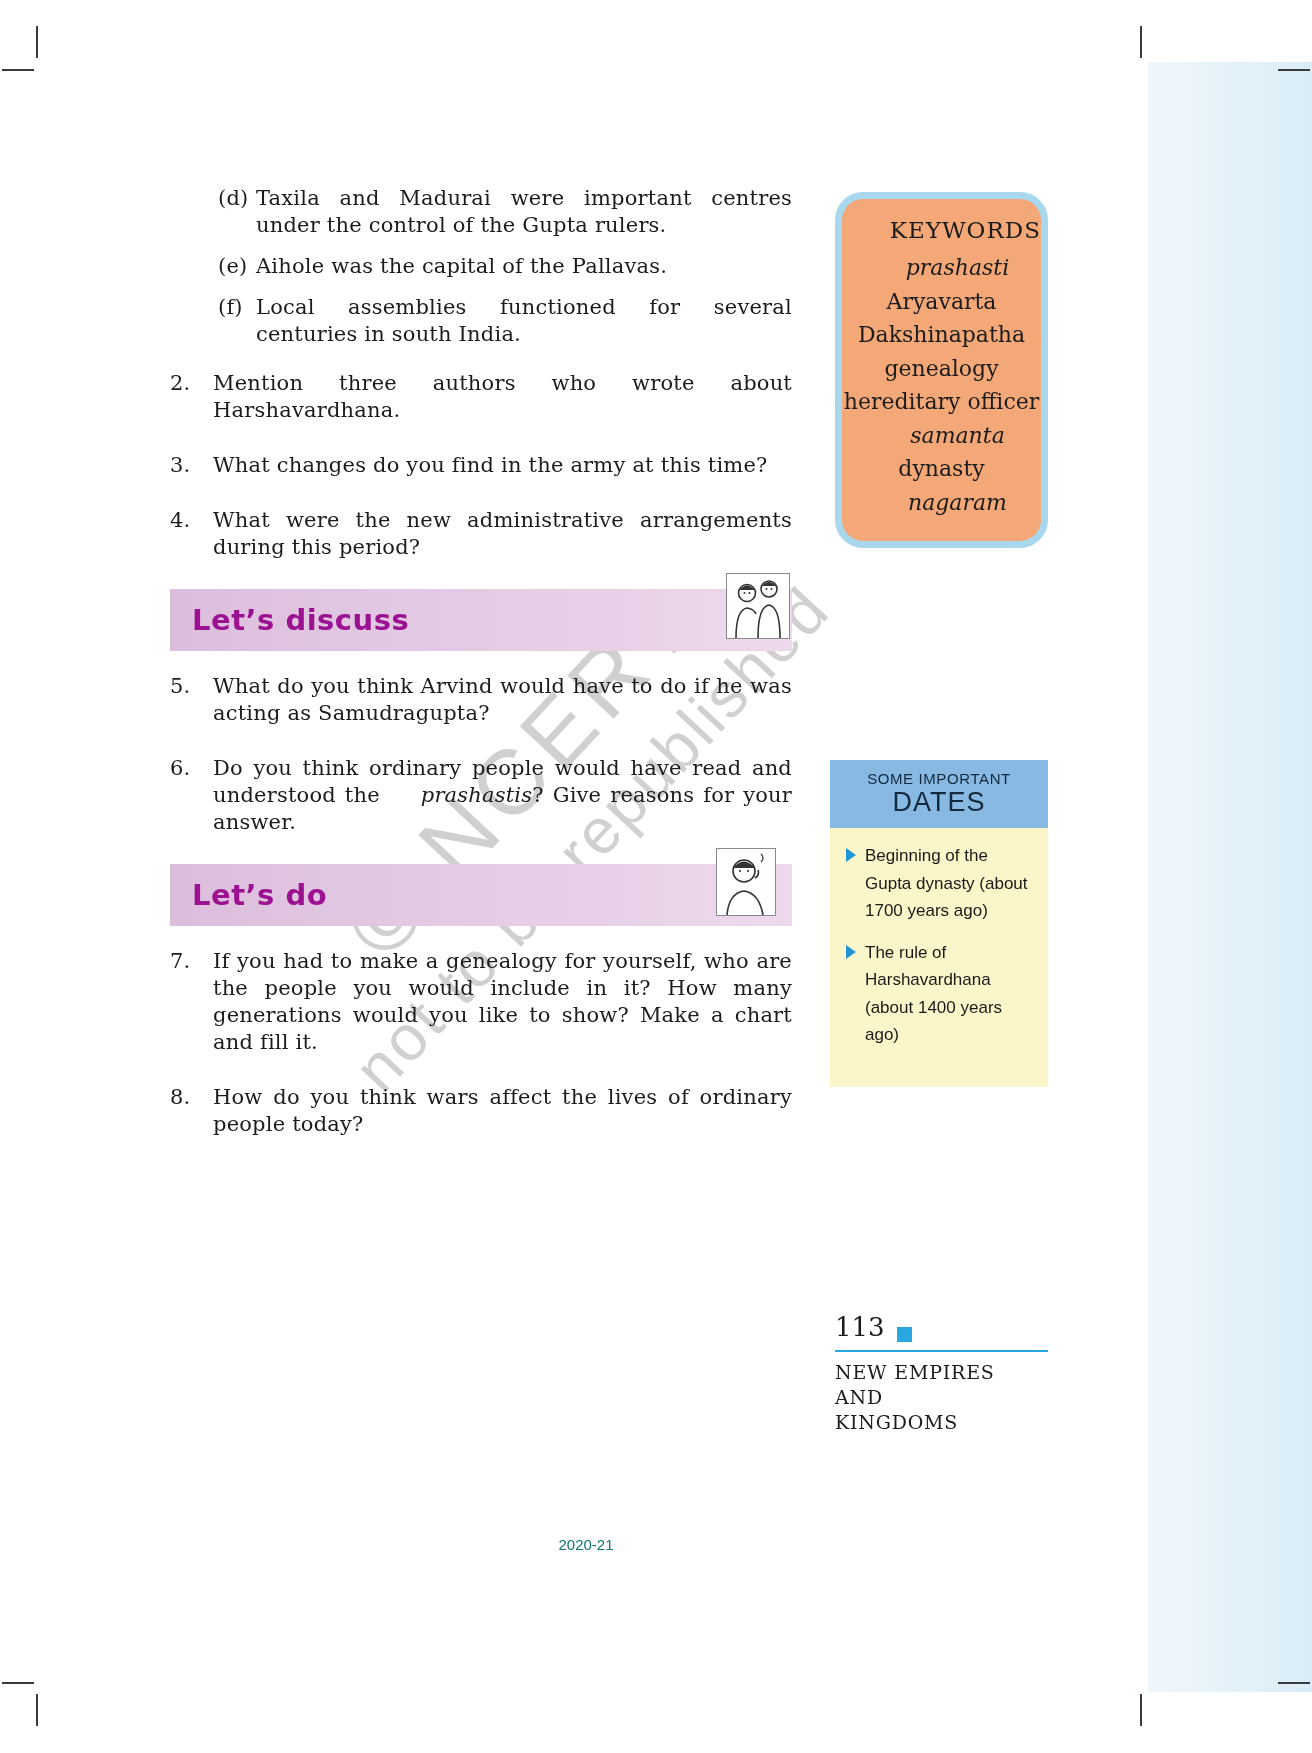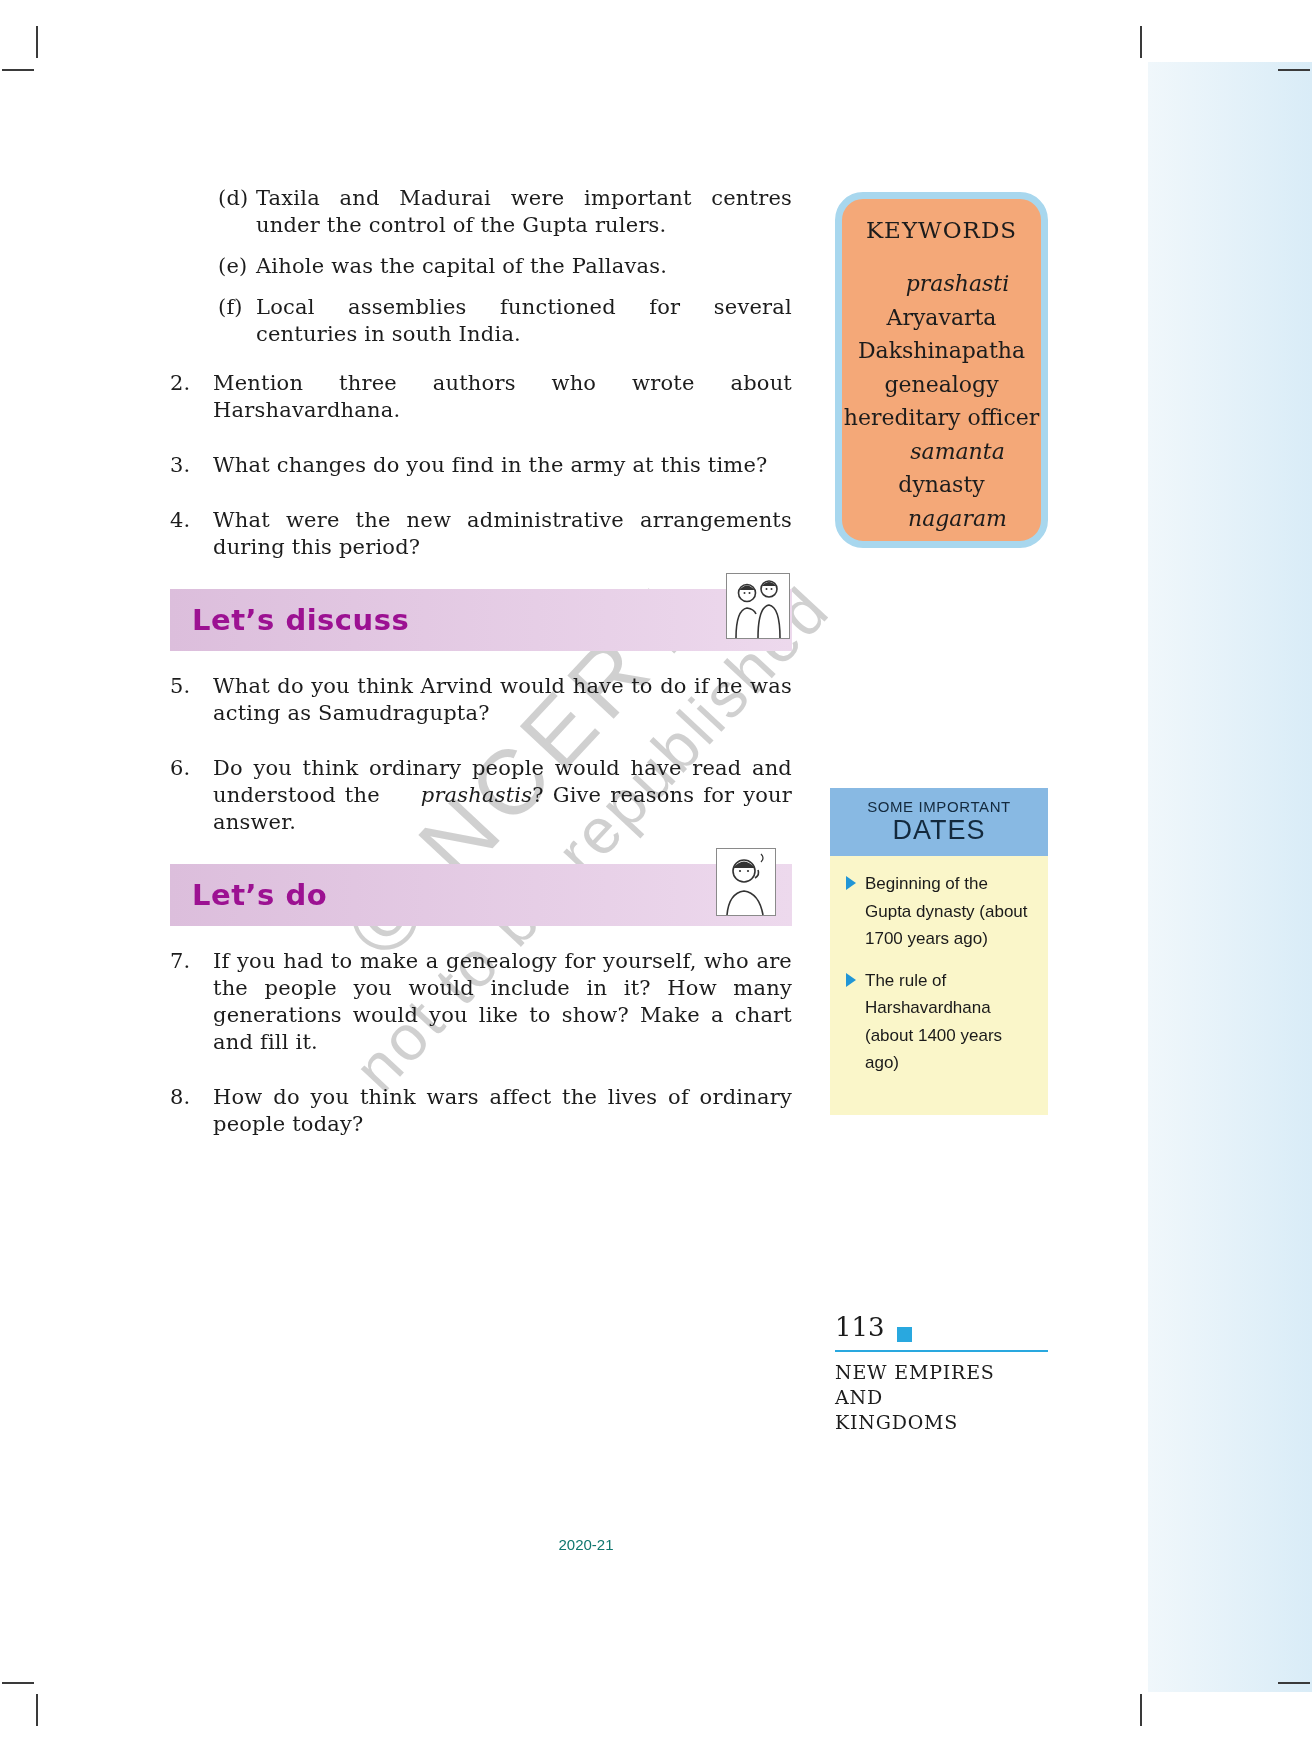--- a/index.html
+++ b/index.html
@@ -76,26 +76,26 @@
 
   .keywords-box{
     position:absolute;left:835px;top:192px;width:213px;height:356px;
     background:var(--keywords-bg);
     border:7px solid var(--keywords-border);
     border-radius:28px;
     text-align:center;
     padding-top:18px;
     z-index:1;
   }
-  .keywords-title{font-size:23px;letter-spacing:1px;margin-bottom:24px;}
+  .keywords-title{font-size:23px;letter-spacing:1px;margin-bottom:8px;text-align:right;}
   .kw{font-size:22px;line-height:33.5px;}
   .kw.em{font-style:italic;}
 
   .dates-box{
-    position:absolute;left:830px;top:788px;width:218px;z-index:1;
+    position:absolute;left:830px;top:760px;width:218px;z-index:1;
     font-family:"Liberation Sans",sans-serif;
   }
   .dates-header{
     background:var(--dates-header-bg);height:68px;
     display:flex;flex-direction:column;align-items:center;justify-content:center;
     color:#13293d;
   }
   .dates-header .h1{font-size:15px;letter-spacing:0.6px;}
   .dates-header .h2{font-size:27px;letter-spacing:1px;}
   .dates-body{

